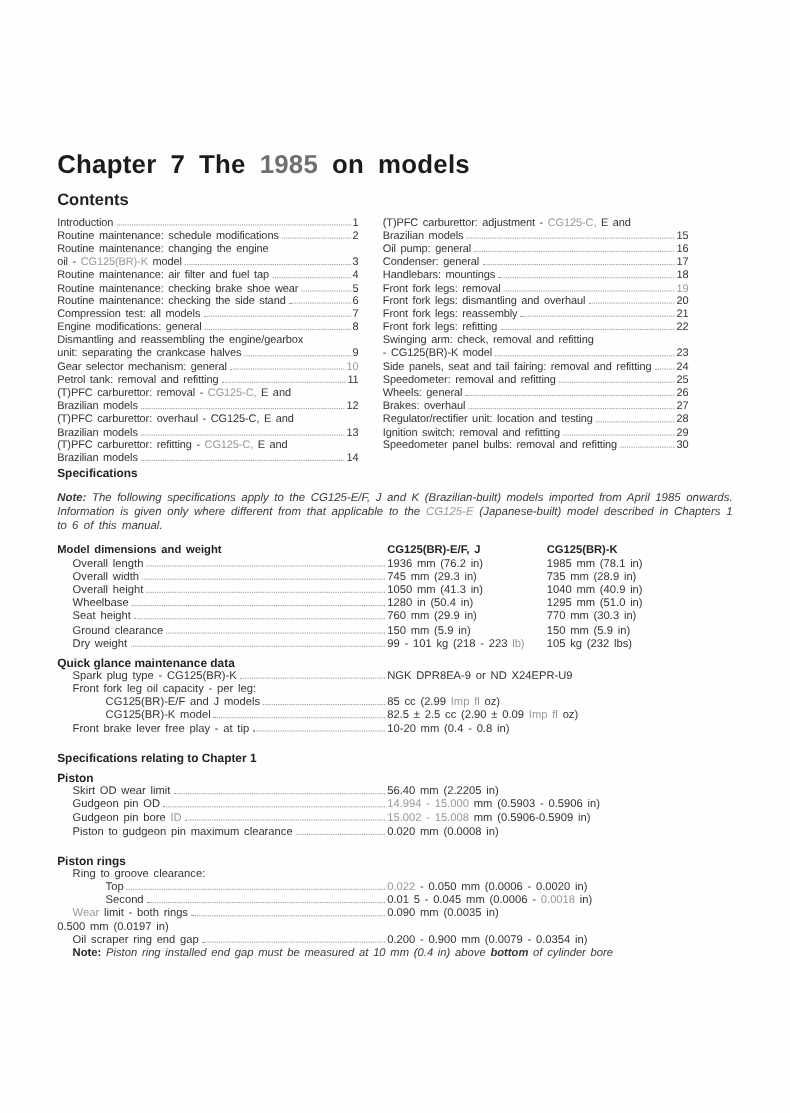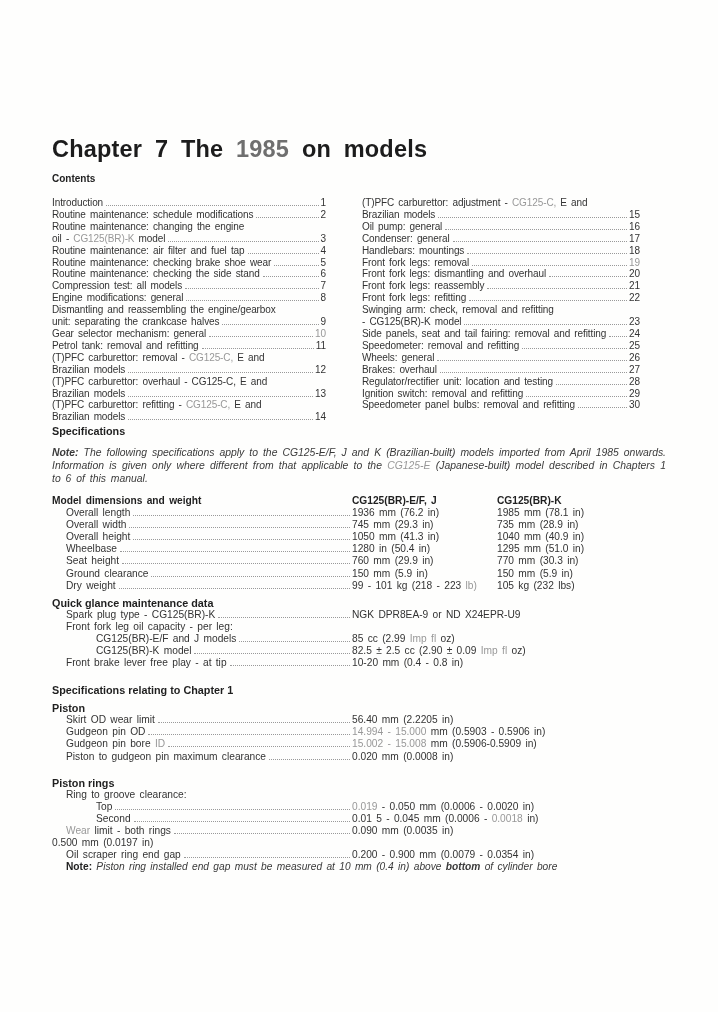--- a/index.html
+++ b/index.html
@@ -9,24 +9,24 @@
     font-family:"Liberation Sans", sans-serif; color:#2e2e2e; overflow:hidden;
   }
   .abs { position:absolute; left:52px; }
 
   
   .title { top:136px; font-size:23.5px; font-weight:bold; color:#1c1c1c;
            word-spacing:6px; letter-spacing:.2px; white-space:nowrap; }
   .title .year { color:#6f6f6f; }
 
   
-  .contents-heading { top:173px; font-size:10px; font-weight:bold; color:#222; }
+  .contents-heading { top:173px; font-size:15px; font-weight:bold; color:#222; }
   .toc { top:197px; display:flex; width:614px; }
   .toc-col { width:274px; }
-  .toc-col.right { width:278px; margin-left:36px;text-align:right; }
+  .toc-col.right { width:278px; margin-left:22px;text-align:right; }
   .toc-line { display:flex; align-items:baseline; font-size:10px; line-height:11.9px;
               letter-spacing:-0.1px; word-spacing:1.5px; color:#333; }
   .toc-text { white-space:nowrap; }
   .leader { flex:1 1 auto; min-width:4px; height:1px; align-self:baseline;
             border-bottom:1.4px dotted #999; margin:0 2px 2px 3px; }
   .toc-num { white-space:nowrap; }
   .fade { color:#989898; }
   .bi { font-weight:bold; font-style:italic; }
 
   
@@ -395,21 +395,21 @@
         <div class="spec-row">
           <span class="spec-left pad1">
             <span class="spec-label"><span>Ring to groove clearance:</span></span>
           </span>
         </div>
         <div class="spec-row">
           <span class="spec-left pad2">
             <span class="spec-label"><span>Top</span></span>
             <span class="leader"></span>
           </span>
-          <span class="spec-val"><span class="fade">0.019</span><span> - 0.050 mm (0.0006 - 0.0020 in)</span></span>
+          <span class="spec-val"><span class="fade">0.022</span><span> - 0.050 mm (0.0006 - 0.0020 in)</span></span>
         </div>
         <div class="spec-row">
           <span class="spec-left pad2">
             <span class="spec-label"><span>Second</span></span>
             <span class="leader"></span>
           </span>
           <span class="spec-val"><span>0.01 5 - 0.045 mm (0.0006 - </span><span class="fade">0.0018</span><span> in)</span></span>
         </div>
         <div class="spec-row">
           <span class="spec-left pad1">

